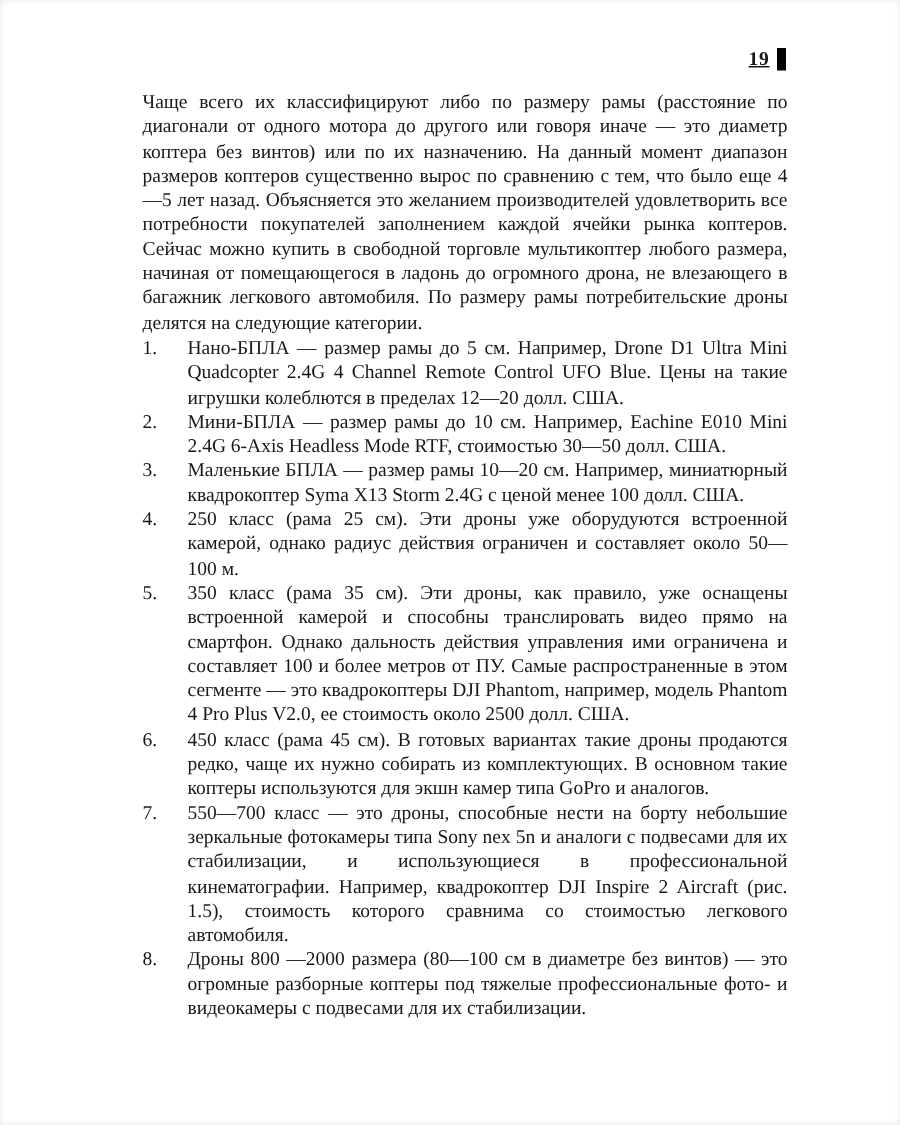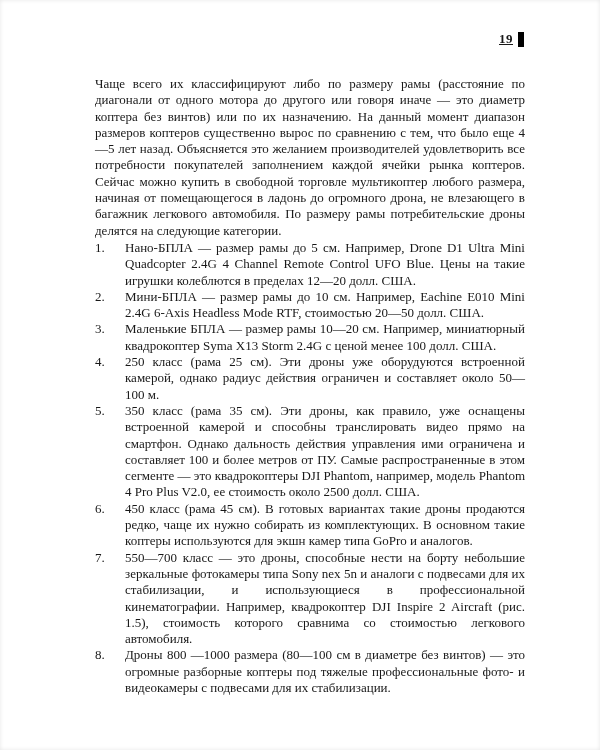--- a/index.html
+++ b/index.html
@@ -42,21 +42,21 @@
   .text-block {
     position: absolute;
     top: 60px;
     left: 95px;
     width: 430px;
     font-size: 13px;
     line-height: 16.3px;
     text-align: justify;
   }
   .intro {
-    margin: 16px 0 1px 0;
+    margin: 0 0 1px 0;
   }
   .item-list {
     list-style: none;
     margin: 0;
     padding: 0;
   }
   .item-list li {
     display: flex;
     align-items: flex-start;
   }
@@ -83,21 +83,21 @@
 
     <p class="intro">Чаще всего их классифицируют либо по размеру рамы (расстояние по диагонали от одного мотора до другого или говоря иначе — это диаметр коптера без винтов) или по их назначению. На данный момент диапазон размеров коптеров существенно вырос по сравнению с тем, что было еще 4—5 лет назад. Объясняется это желанием производителей удовлетворить все потребности покупателей заполнением каждой ячейки рынка коптеров. Сейчас можно купить в свободной торговле мультикоптер любого размера, начиная от помещающегося в ладонь до огромного дрона, не влезающего в багажник легкового автомобиля. По размеру рамы потребительские дроны делятся на следующие категории.</p>
 
     <ol class="item-list">
       <li>
         <span class="num">1.</span>
         <span class="itext">Нано-БПЛА — размер рамы до 5 см. Например, Drone D1 Ultra Mini Quadcopter 2.4G 4 Channel Remote Control UFO Blue. Цены на такие игрушки колеблются в пределах 12—20 долл. США.</span>
       </li>
       <li>
         <span class="num">2.</span>
-        <span class="itext">Мини-БПЛА — размер рамы до 10 см. Например, Eachine E010 Mini 2.4G 6-Axis Headless Mode RTF, стоимостью 20—50 долл. США.</span>
+        <span class="itext">Мини-БПЛА — размер рамы до 10 см. Например, Eachine E010 Mini 2.4G 6-Axis Headless Mode RTF, стоимостью 30—50 долл. США.</span>
       </li>
       <li>
         <span class="num">3.</span>
         <span class="itext">Маленькие БПЛА — размер рамы 10—20 см. Например, миниатюрный квадрокоптер Syma X13 Storm 2.4G с ценой менее 100 долл. США.</span>
       </li>
       <li>
         <span class="num">4.</span>
         <span class="itext">250 класс (рама 25 см). Эти дроны уже оборудуются встроенной камерой, однако радиус действия ограничен и составляет около 50—100 м.</span>
       </li>
       <li>
@@ -107,19 +107,19 @@
       <li>
         <span class="num">6.</span>
         <span class="itext">450 класс (рама 45 см). В готовых вариантах такие дроны продаются редко, чаще их нужно собирать из комплектующих. В основном такие коптеры используются для экшн камер типа GoPro и аналогов.</span>
       </li>
       <li>
         <span class="num">7.</span>
         <span class="itext">550—700 класс — это дроны, способные нести на борту небольшие зеркальные фотокамеры типа Sony nex 5n и аналоги с подвесами для их стабилизации, и использующиеся в профессиональной кинематографии. Например, квадрокоптер DJI Inspire 2 Aircraft (рис. 1.5), стоимость которого сравнима со стоимостью легкового автомобиля.</span>
       </li>
       <li>
         <span class="num">8.</span>
-        <span class="itext">Дроны 800 —1000 размера (80—100 см в диаметре без винтов) — это огромные разборные коптеры под тяжелые профессиональные фото- и видеокамеры с подвесами для их стабилизации.</span>
+        <span class="itext">Дроны 800 —2000 размера (80—100 см в диаметре без винтов) — это огромные разборные коптеры под тяжелые профессиональные фото- и видеокамеры с подвесами для их стабилизации.</span>
       </li>
     </ol>
 
   </main>
 
 </div>
 
 </body></html>

